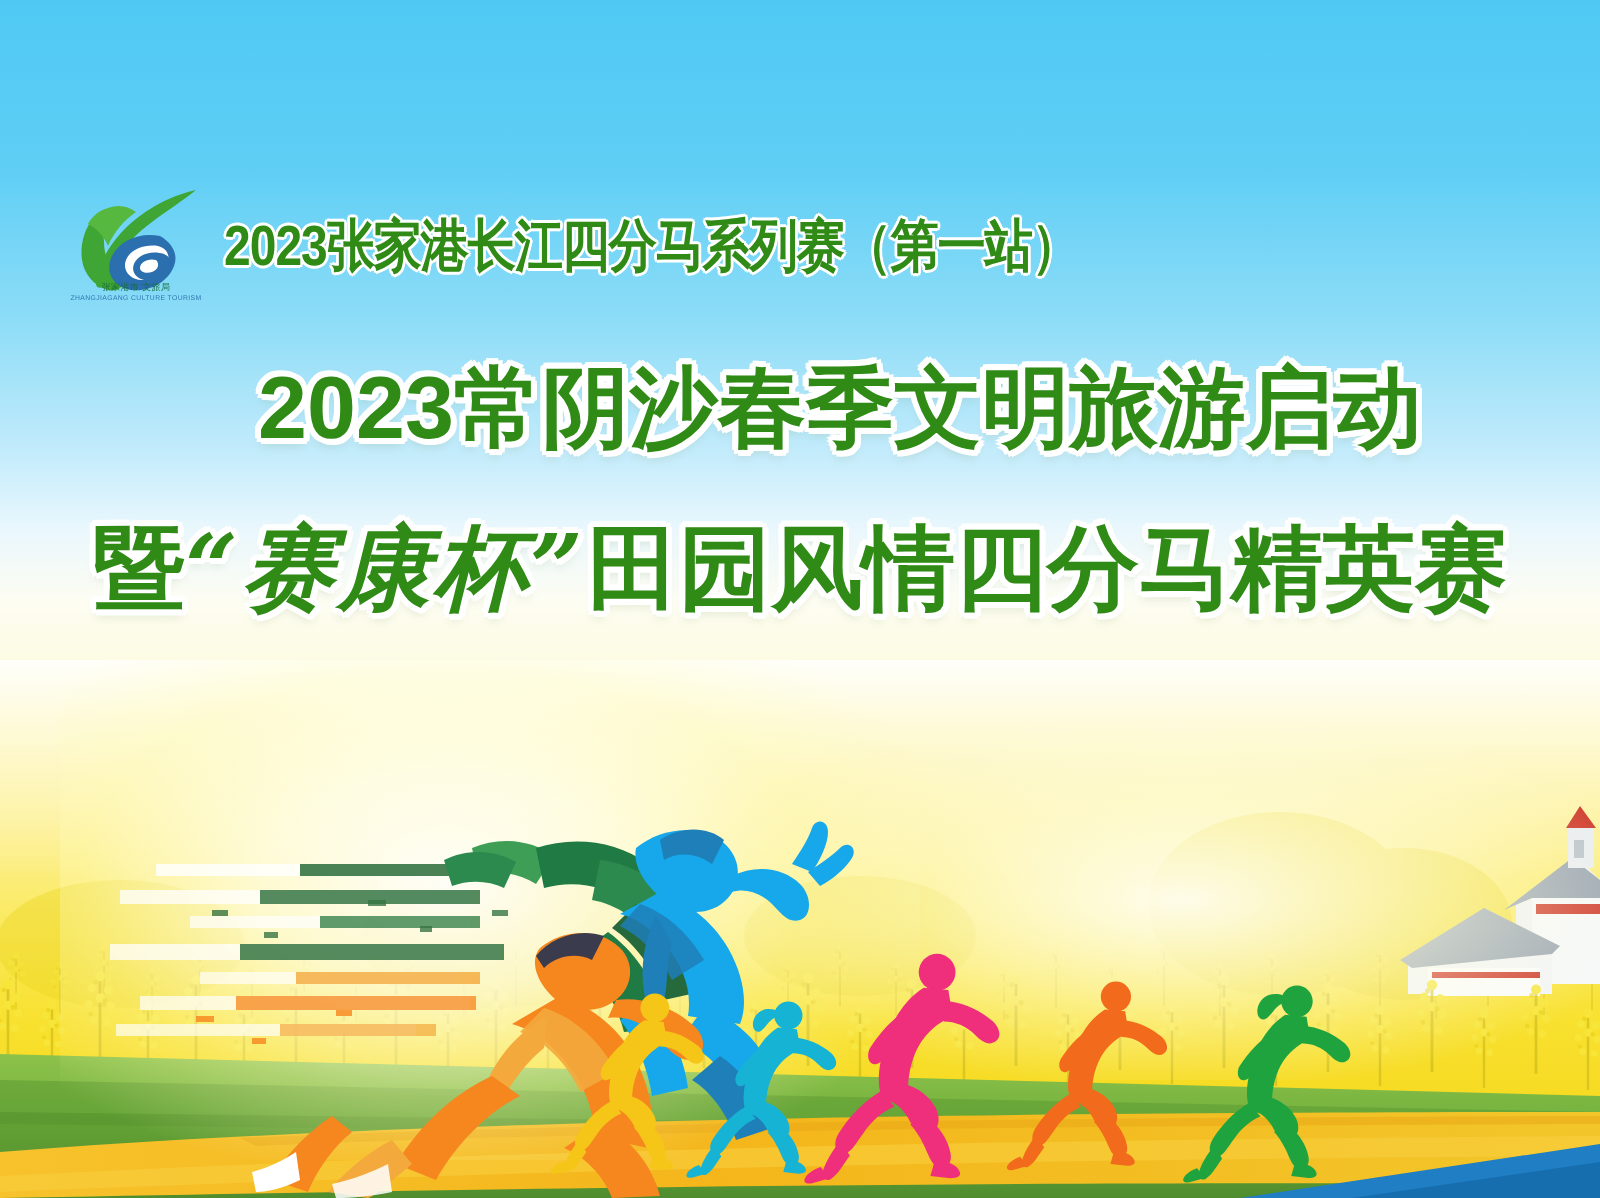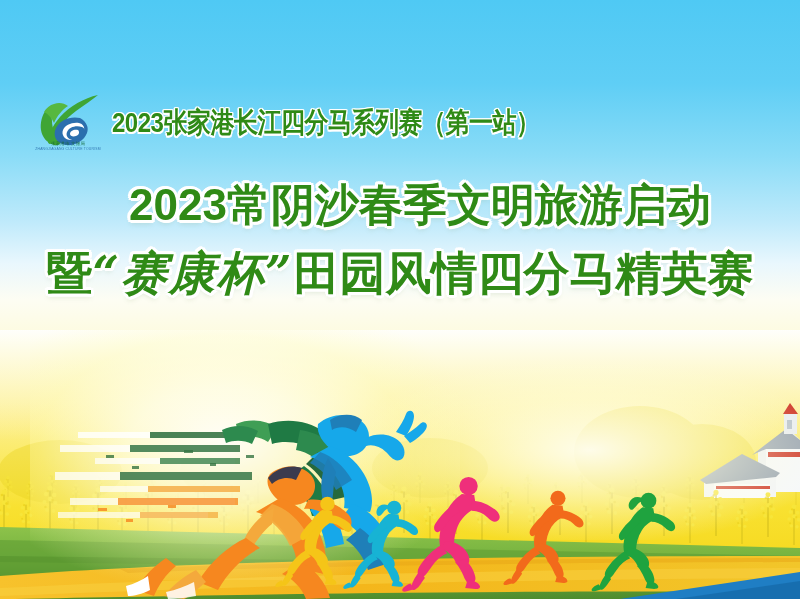--- a/index.html
+++ b/index.html
@@ -133,21 +133,21 @@
   .title-line-1 {
     font-size: 44px;
     letter-spacing: 0px;
     line-height: 54px;
     padding-left: 40px;
   }
   .title-line-2 {
     font-size: 46px;
     letter-spacing: 0px;
     line-height: 58px;
-    margin-top: 12px;
+    margin-top: 23px;
   }
   .calligraphy {
     font-family: "DejaVu Serif", serif;
     font-style: italic;
     font-weight: bold;
     letter-spacing: 2px;
   }
 
   
   .landscape {

